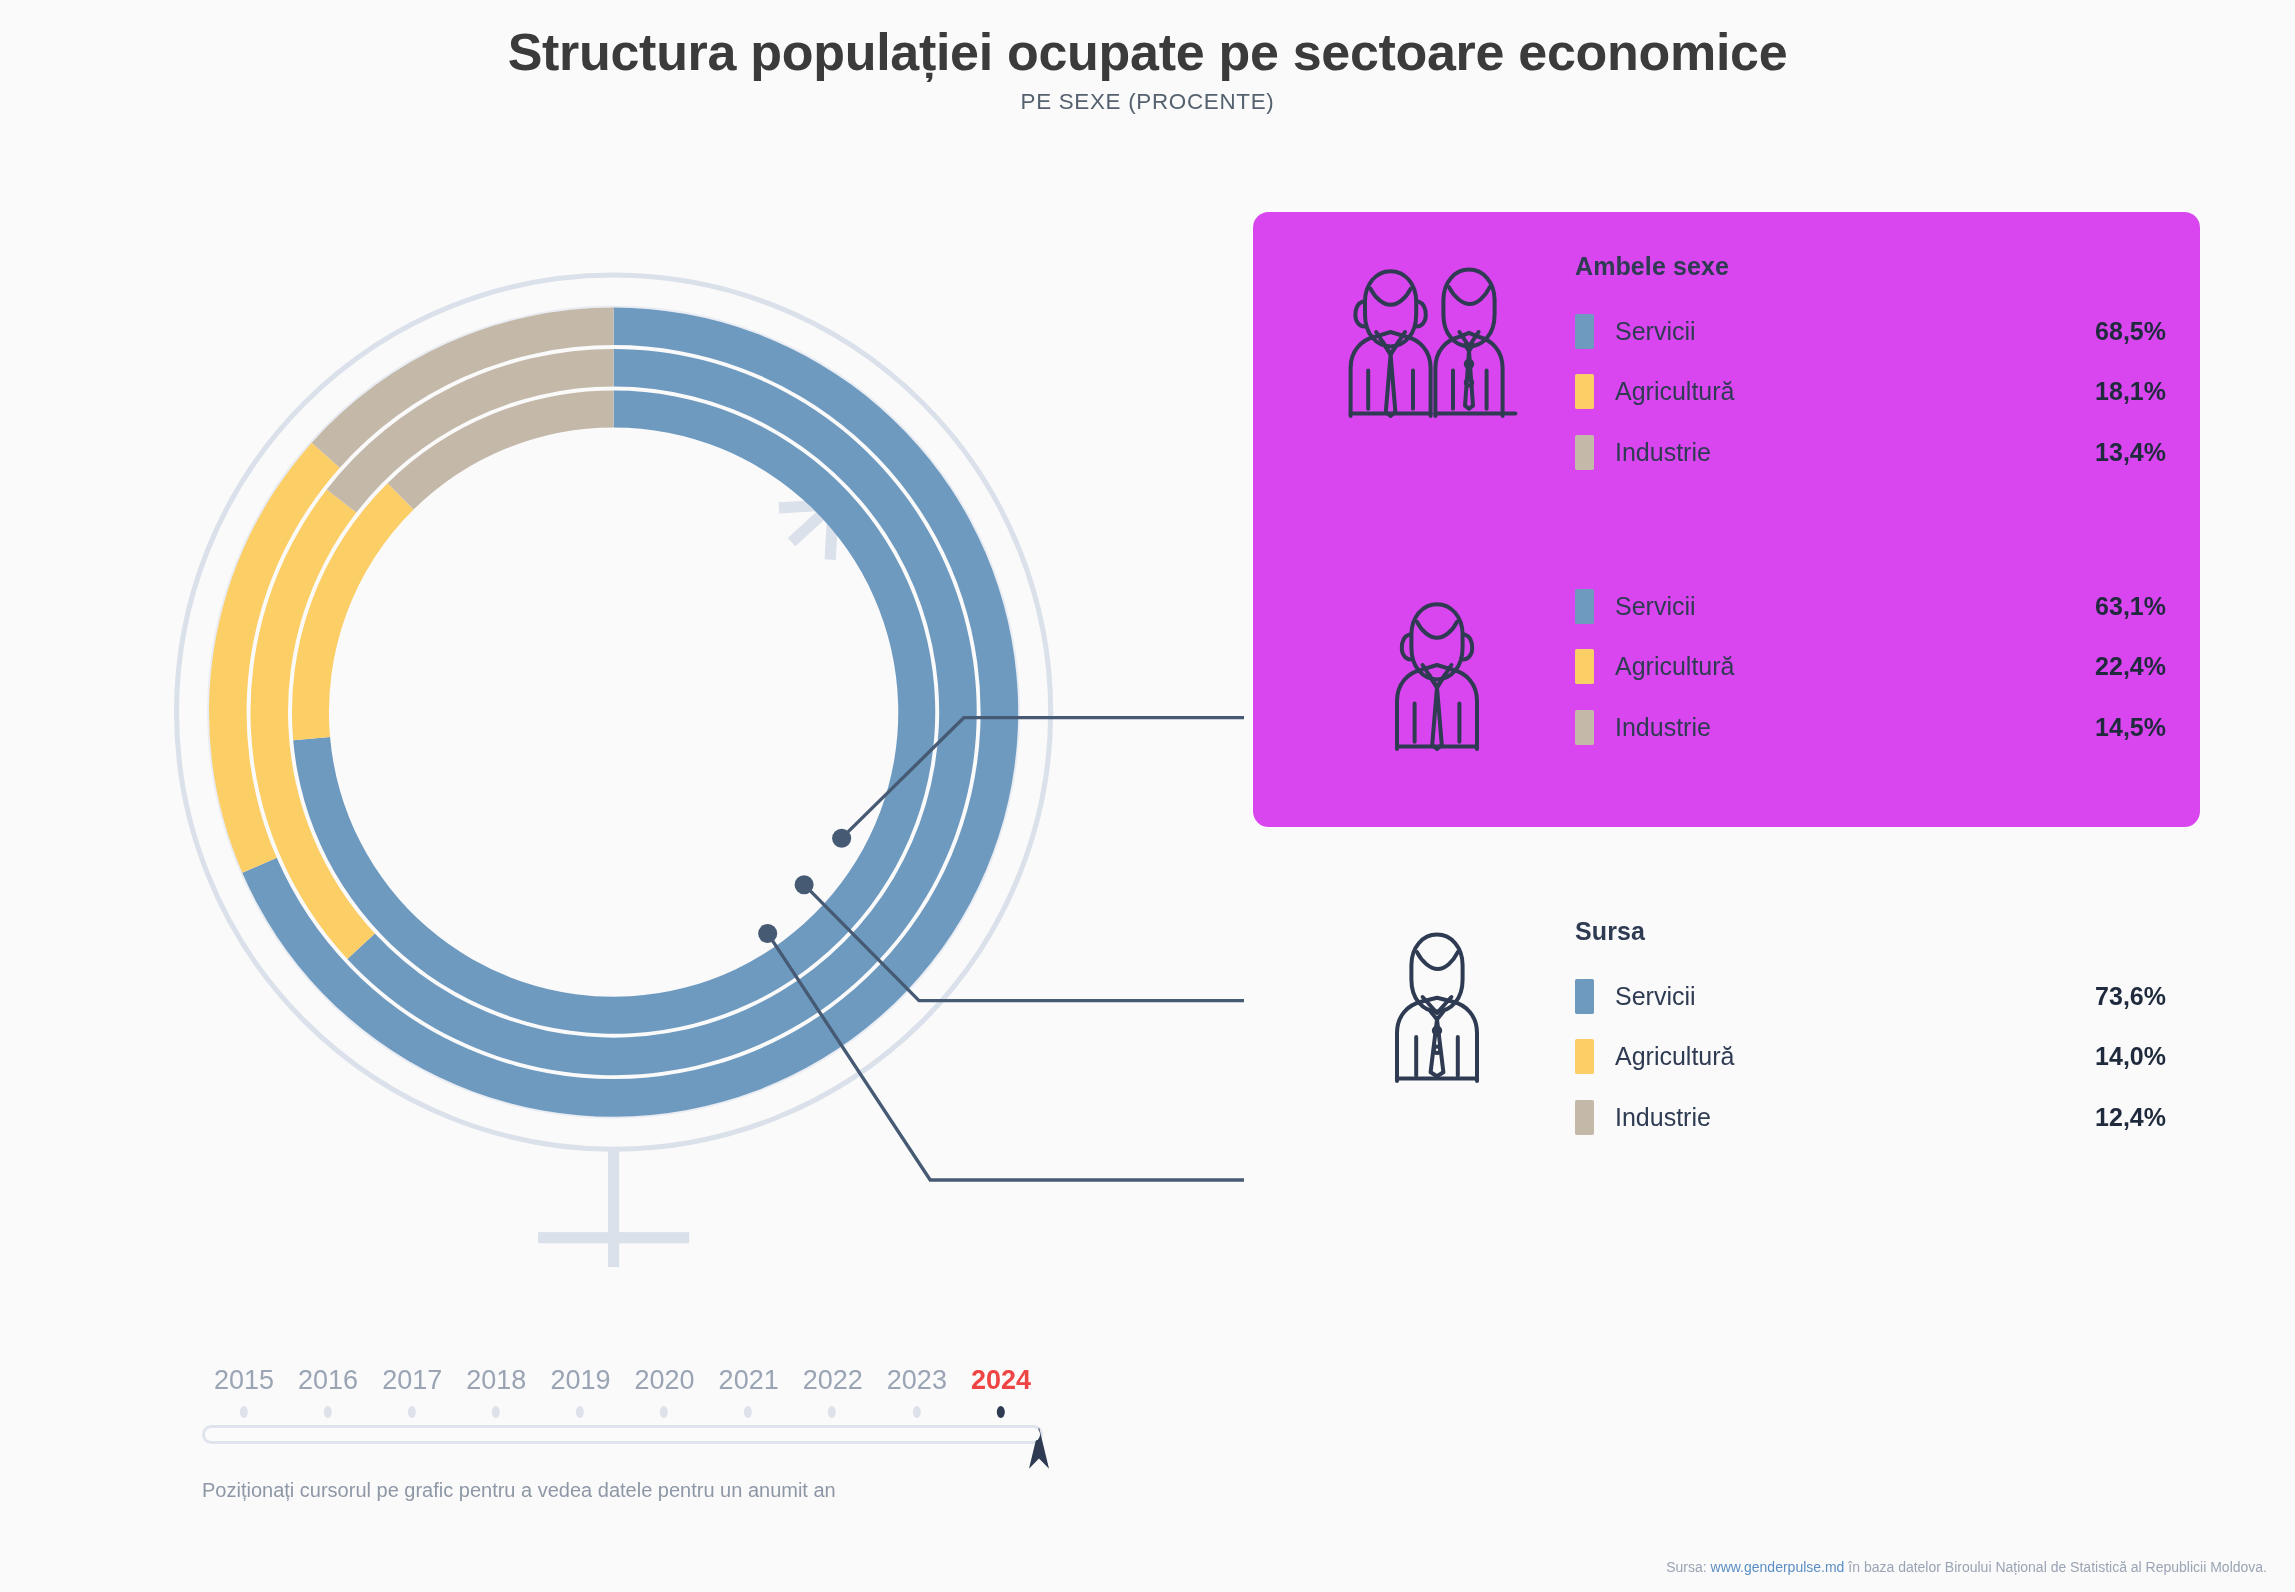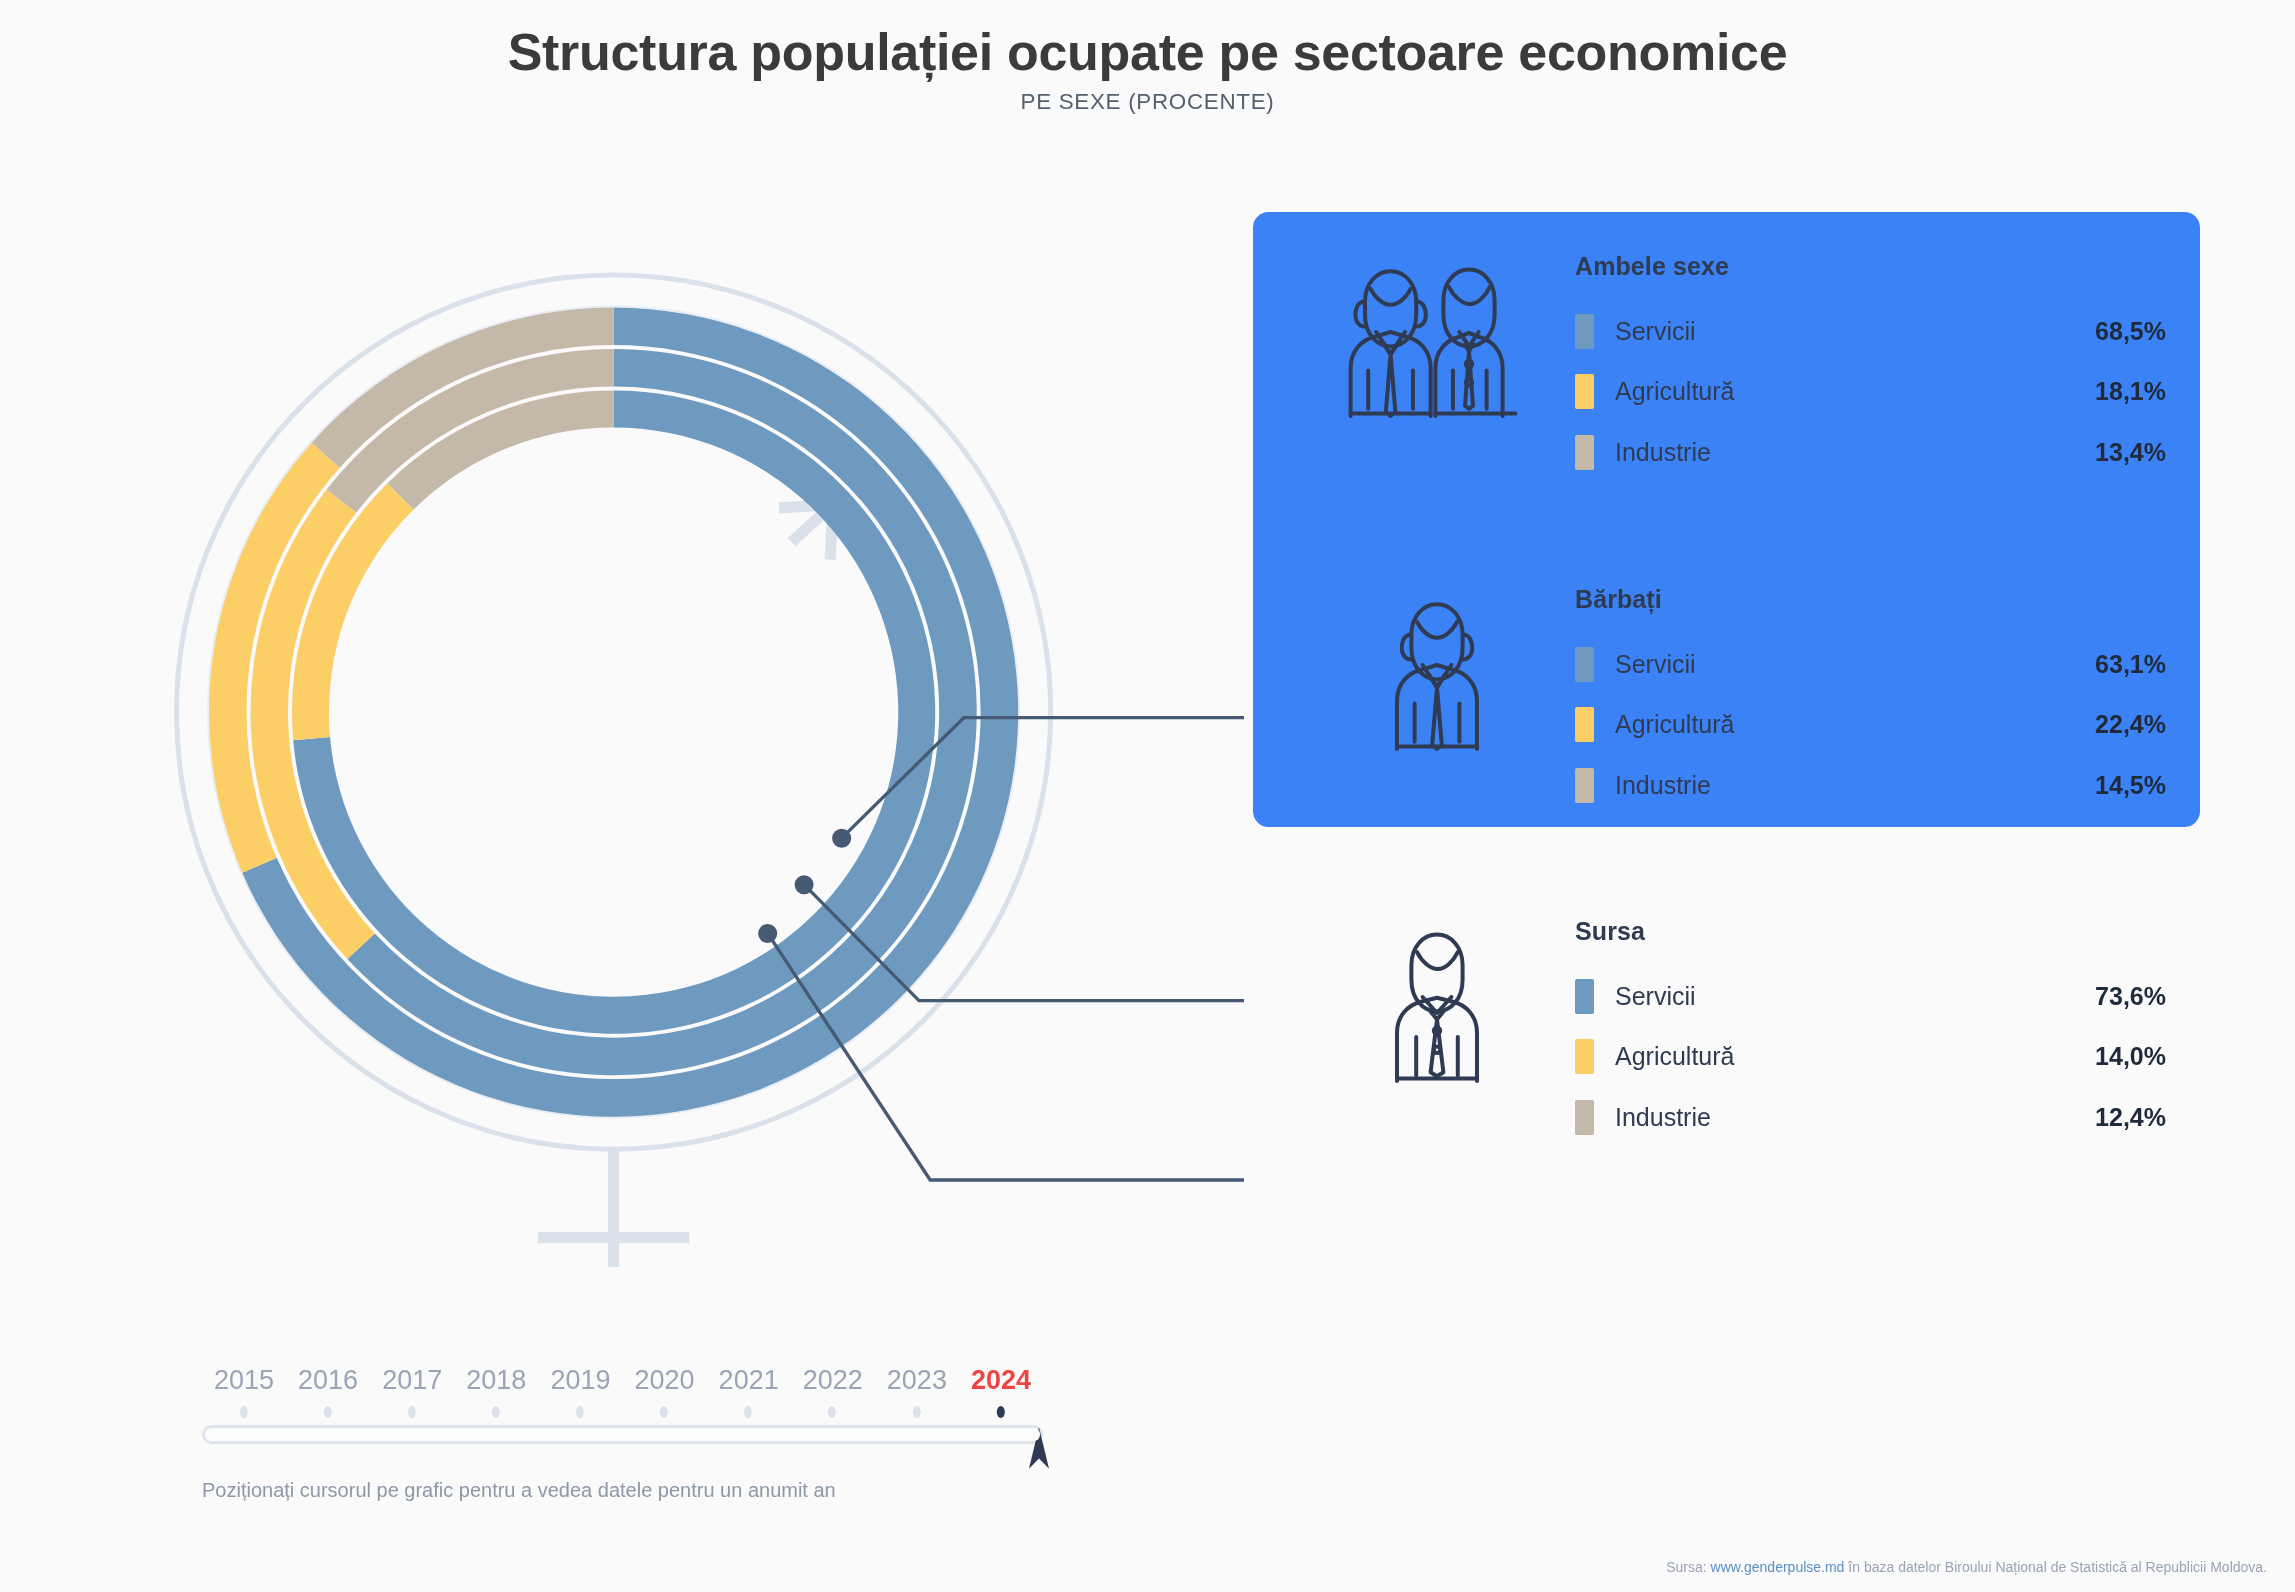--- a/index.html
+++ b/index.html
@@ -22,21 +22,21 @@
     margin:0;padding-top:9px;font-weight:400;
   }
 
   
   #donut-area{position:absolute;left:0;top:202px;width:1244px;height:1065px;}
   #donut-svg{position:absolute;left:0;top:0;}
 
   
   #legend-panel{
     position:absolute;left:1253px;top:212px;width:947px;height:616px;
-    background:#3b82f6;border-radius:15.7px;height:619px;
+    background:#d946ef;border-radius:15.7px;height:619px;
   }
   #legend-panel{height:615px;}
   .legend-group{position:absolute;left:0;width:100%;}
   .legend-icon{position:absolute;left:83px;top:0;width:202px;height:168px;}
   .legend-body{position:absolute;left:322px;top:0;right:34px;}
   .group-title{
     font-size:25px;font-weight:bold;color:#2f3b52;margin:0 0 29px 0;
     letter-spacing:0.1px;
   }
   .legend-row{
@@ -215,21 +215,20 @@
       <path d="M35 46c6 12 16 20 25 20s19-8 25-20"></path>
       <path d="M25 62c-6 2-9 9-9 17s5 14 11 14"></path>
       <path d="M95 62c6 2 9 9 9 17s-5 14-11 14"></path>
       <path d="M10 205v-60c0-22 14-35 30-39l20-6 20 6c16 4 30 17 30 39v60"></path>
       <path d="M42 100l18 28 18-28"></path>
       <path d="M50 112l10 16-6 72 6 5 6-5-6-72 10-16"></path>
       <path d="M32 148v48M88 148v48"></path>
       <path d="M10 202h100"></path>
     </svg>
     <div class="legend-body">
-      <div class="group-title">Bărbați</div>
       <div class="legend-row">
         <span class="swatch" style="background:#6e9ac0"></span>
         <span class="legend-label">Servicii</span>
         <span class="legend-value">63,1%</span>
       </div>
       <div class="legend-row">
         <span class="swatch" style="background:#fcce66"></span>
         <span class="legend-label">Agricultură</span>
         <span class="legend-value">22,4%</span>
       </div>

